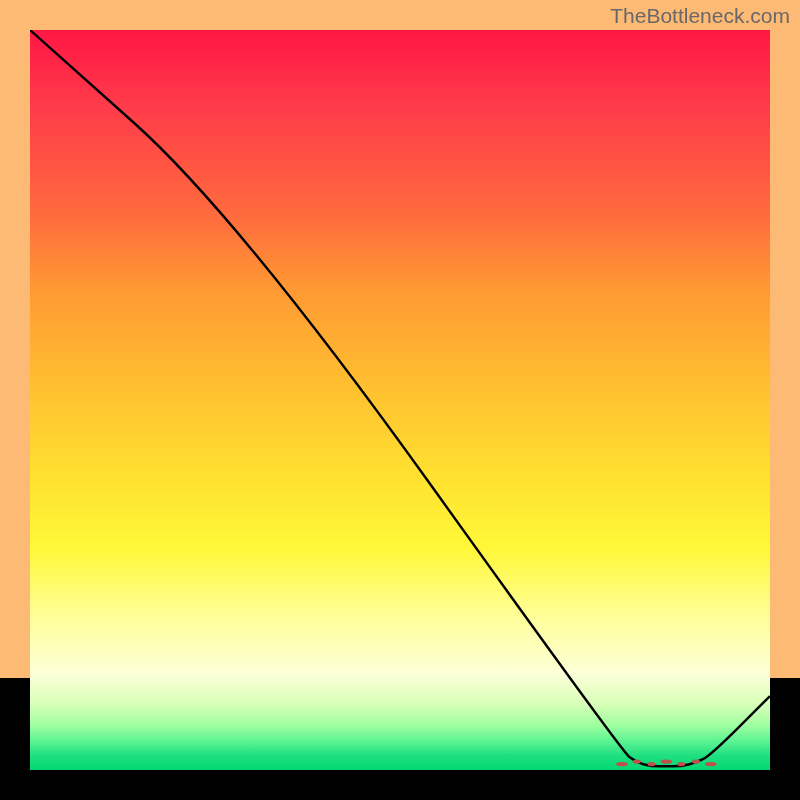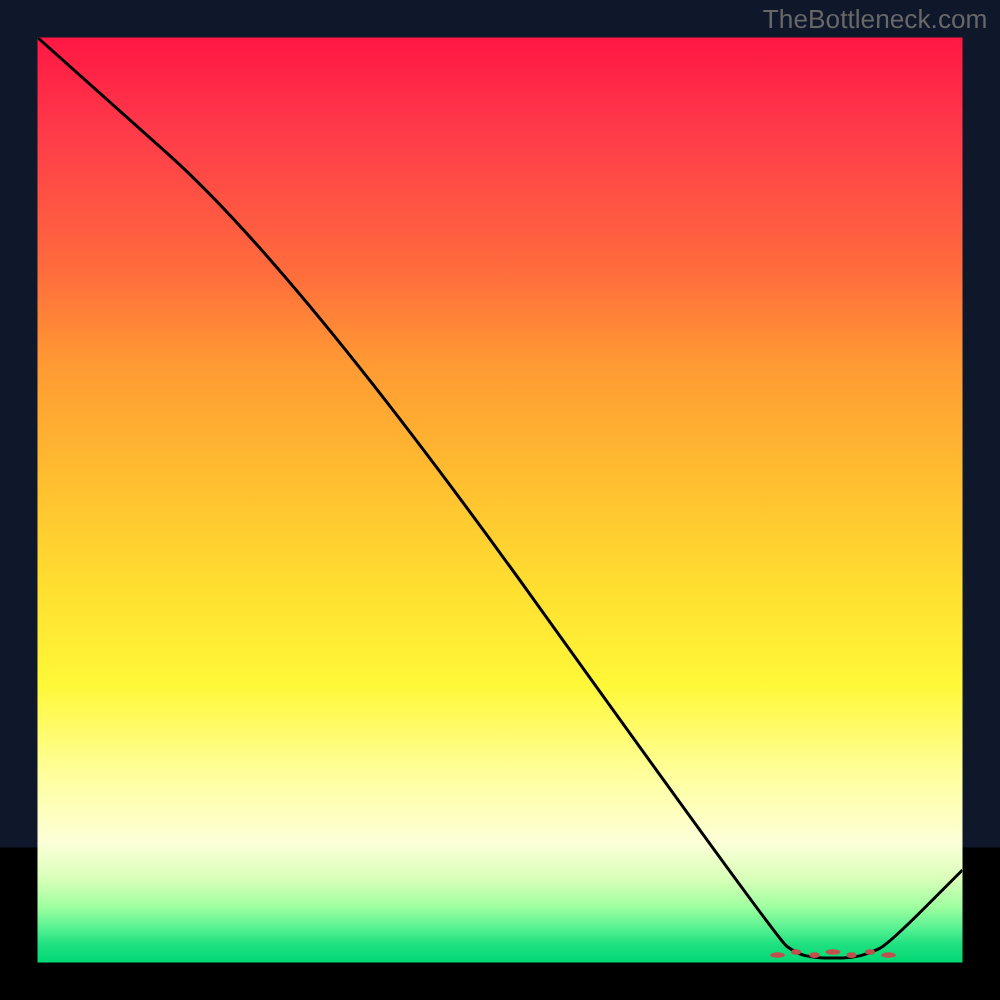--- a/index.html
+++ b/index.html
@@ -8,21 +8,21 @@
     width: 800px;
     height: 800px;
     background: #000;
     font-family: Arial, Helvetica, sans-serif;
     overflow: hidden;
   }
   .container {
     position: relative;
     width: 800px;
     height: 678px;
-    background: #0f172a;
+    background: #fdba74;
   }
   .watermark {
     position: absolute;
     top: 4px;
     right: 10px;
     color: #686868;
     font-size: 21px;
     font-family: Arial, sans-serif;
     z-index: 5;
   }

